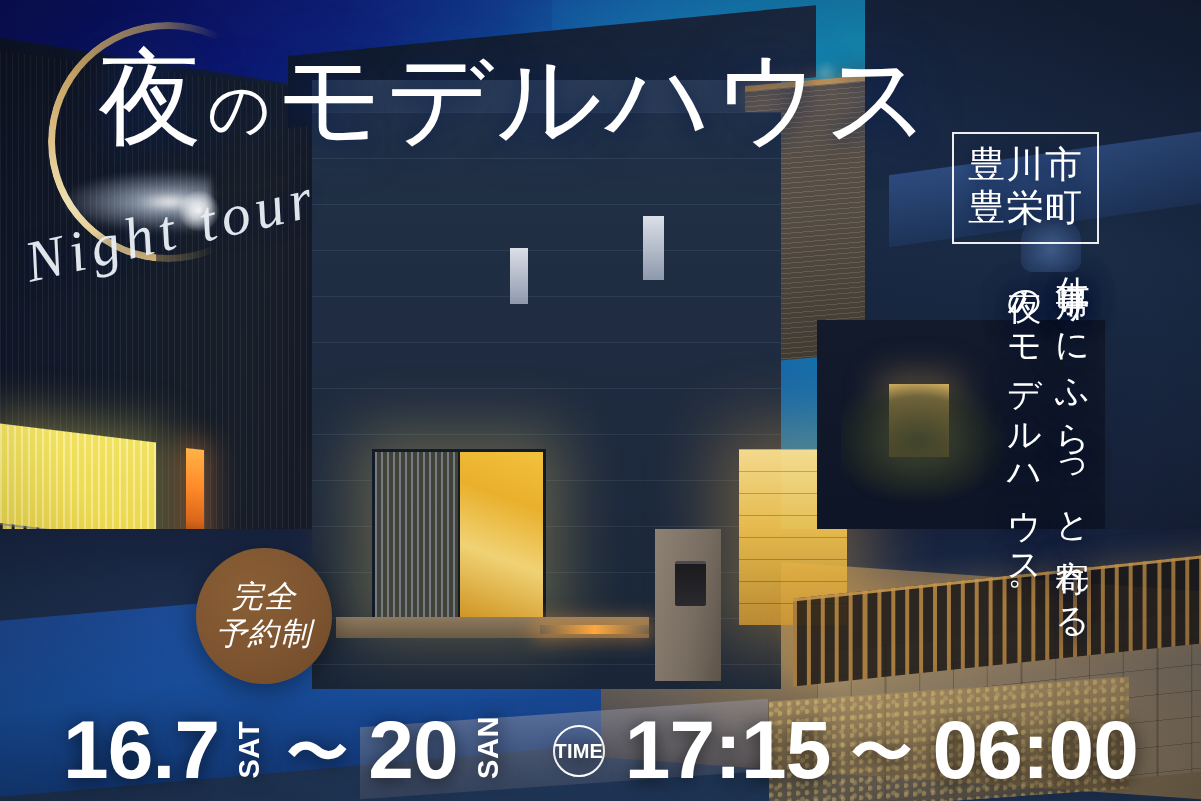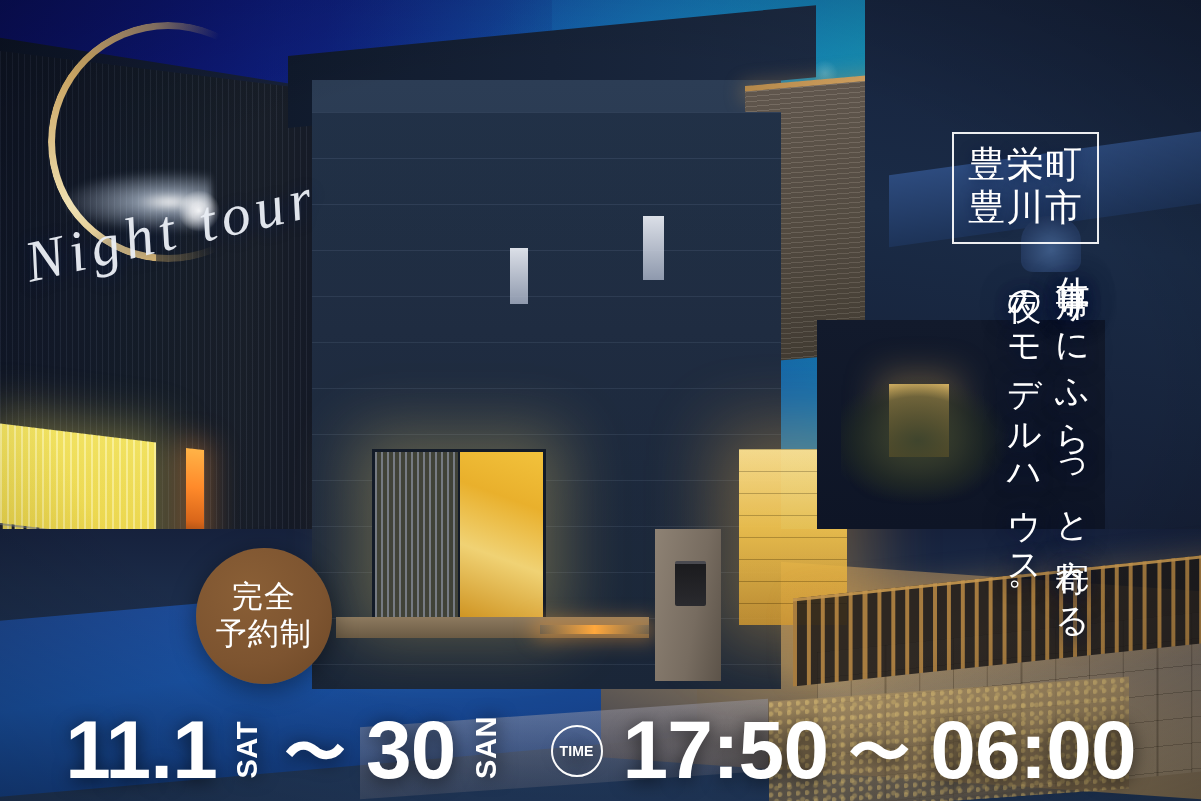--- a/index.html
+++ b/index.html
@@ -280,20 +280,21 @@
   .vtext-a { right:112px; top:250px; }
   .vtext-b { right:160px; top:262px; }
 
   .circle-badge {
     position:absolute; left:196px; top:548px;
     width:136px; height:136px; border-radius:50%;
     background:radial-gradient(circle at 38% 32%, #8a5f36 0%, #7d5430 58%, #6c4726 100%);
     display:flex; flex-direction:column; align-items:center; justify-content:center;
     color:#fff; gap:4px;
     box-shadow:0 6px 26px rgba(0,0,0,.42);
+    font-style:italic;
   }
   .circle-badge span { font-size:31px; letter-spacing:.04em; line-height:1.05; white-space:nowrap; }
 
   
   .footer {
     position:absolute; left:0; right:0; bottom:14px;
     display:flex; align-items:flex-end; justify-content:center;
     gap:14px; color:#fff;
     font-family:"Liberation Sans", sans-serif; font-weight:bold;
     text-shadow:0 3px 18px rgba(0,0,0,.62);
@@ -302,21 +303,21 @@
   .dow {
     font-size:29px; letter-spacing:.02em; font-weight:bold;
     writing-mode:vertical-rl; transform:rotate(180deg);
     margin:0 2px 8px 2px; line-height:1;
   }
   .tilde { font-size:62px; line-height:.92; margin:0 6px 6px; font-weight:bold; }
   .time-circle {
     width:52px; height:52px; border-radius:50%;
     border:2.5px solid #fff;
     display:flex; align-items:center; justify-content:center;
-    font-size:14px; letter-spacing:.01em; margin:0 6px 10px 2px;
+    font-size:20px; letter-spacing:.01em; margin:0 6px 10px 2px;
   }
   .footer-gap { width:18px; }
 </style>
 </head>
 <body>
 
 <div class="banner">
 
   <div class="sky"></div>
   <div class="sky-dark-left"></div>
@@ -404,41 +405,44 @@
   </div>
 
   <div class="vignette"></div>
 
   <div class="moon-wrap">
     <div class="moon-ring"></div>
     <div class="moon-glow"></div>
     <div class="moon-spark"></div>
   </div>
 
+  <div class="title-main">
+    <span>夜</span><span class="no">の</span><span>モデルハウス</span>
+  </div>
   <div class="night-tour">Night tour</div>
 
   <div class="loc-badge">
+    <div>豊川市</div>
     <div>豊栄町</div>
-    <div>豊川市</div>
   </div>
 
   <div class="vtext vtext-a">仕事帰りにふらっと寄れる</div>
   <div class="vtext vtext-b">夜のモデルハウス。</div>
 
   <div class="circle-badge">
     <span>完全</span>
     <span>予約制</span>
   </div>
 
   <div class="footer">
-    <div class="big-num">11.1</div>
+    <div class="big-num">16.7</div>
     <div class="dow">SAT</div>
     <div class="tilde">〜</div>
-    <div class="big-num">30</div>
+    <div class="big-num">20</div>
     <div class="dow">SAN</div>
     <div class="footer-gap"></div>
     <div class="time-circle">TIME</div>
-    <div class="big-num">17:50</div>
+    <div class="big-num">17:15</div>
     <div class="tilde">〜</div>
     <div class="big-num">06:00</div>
   </div>
 
 </div>
 
 </body></html>

